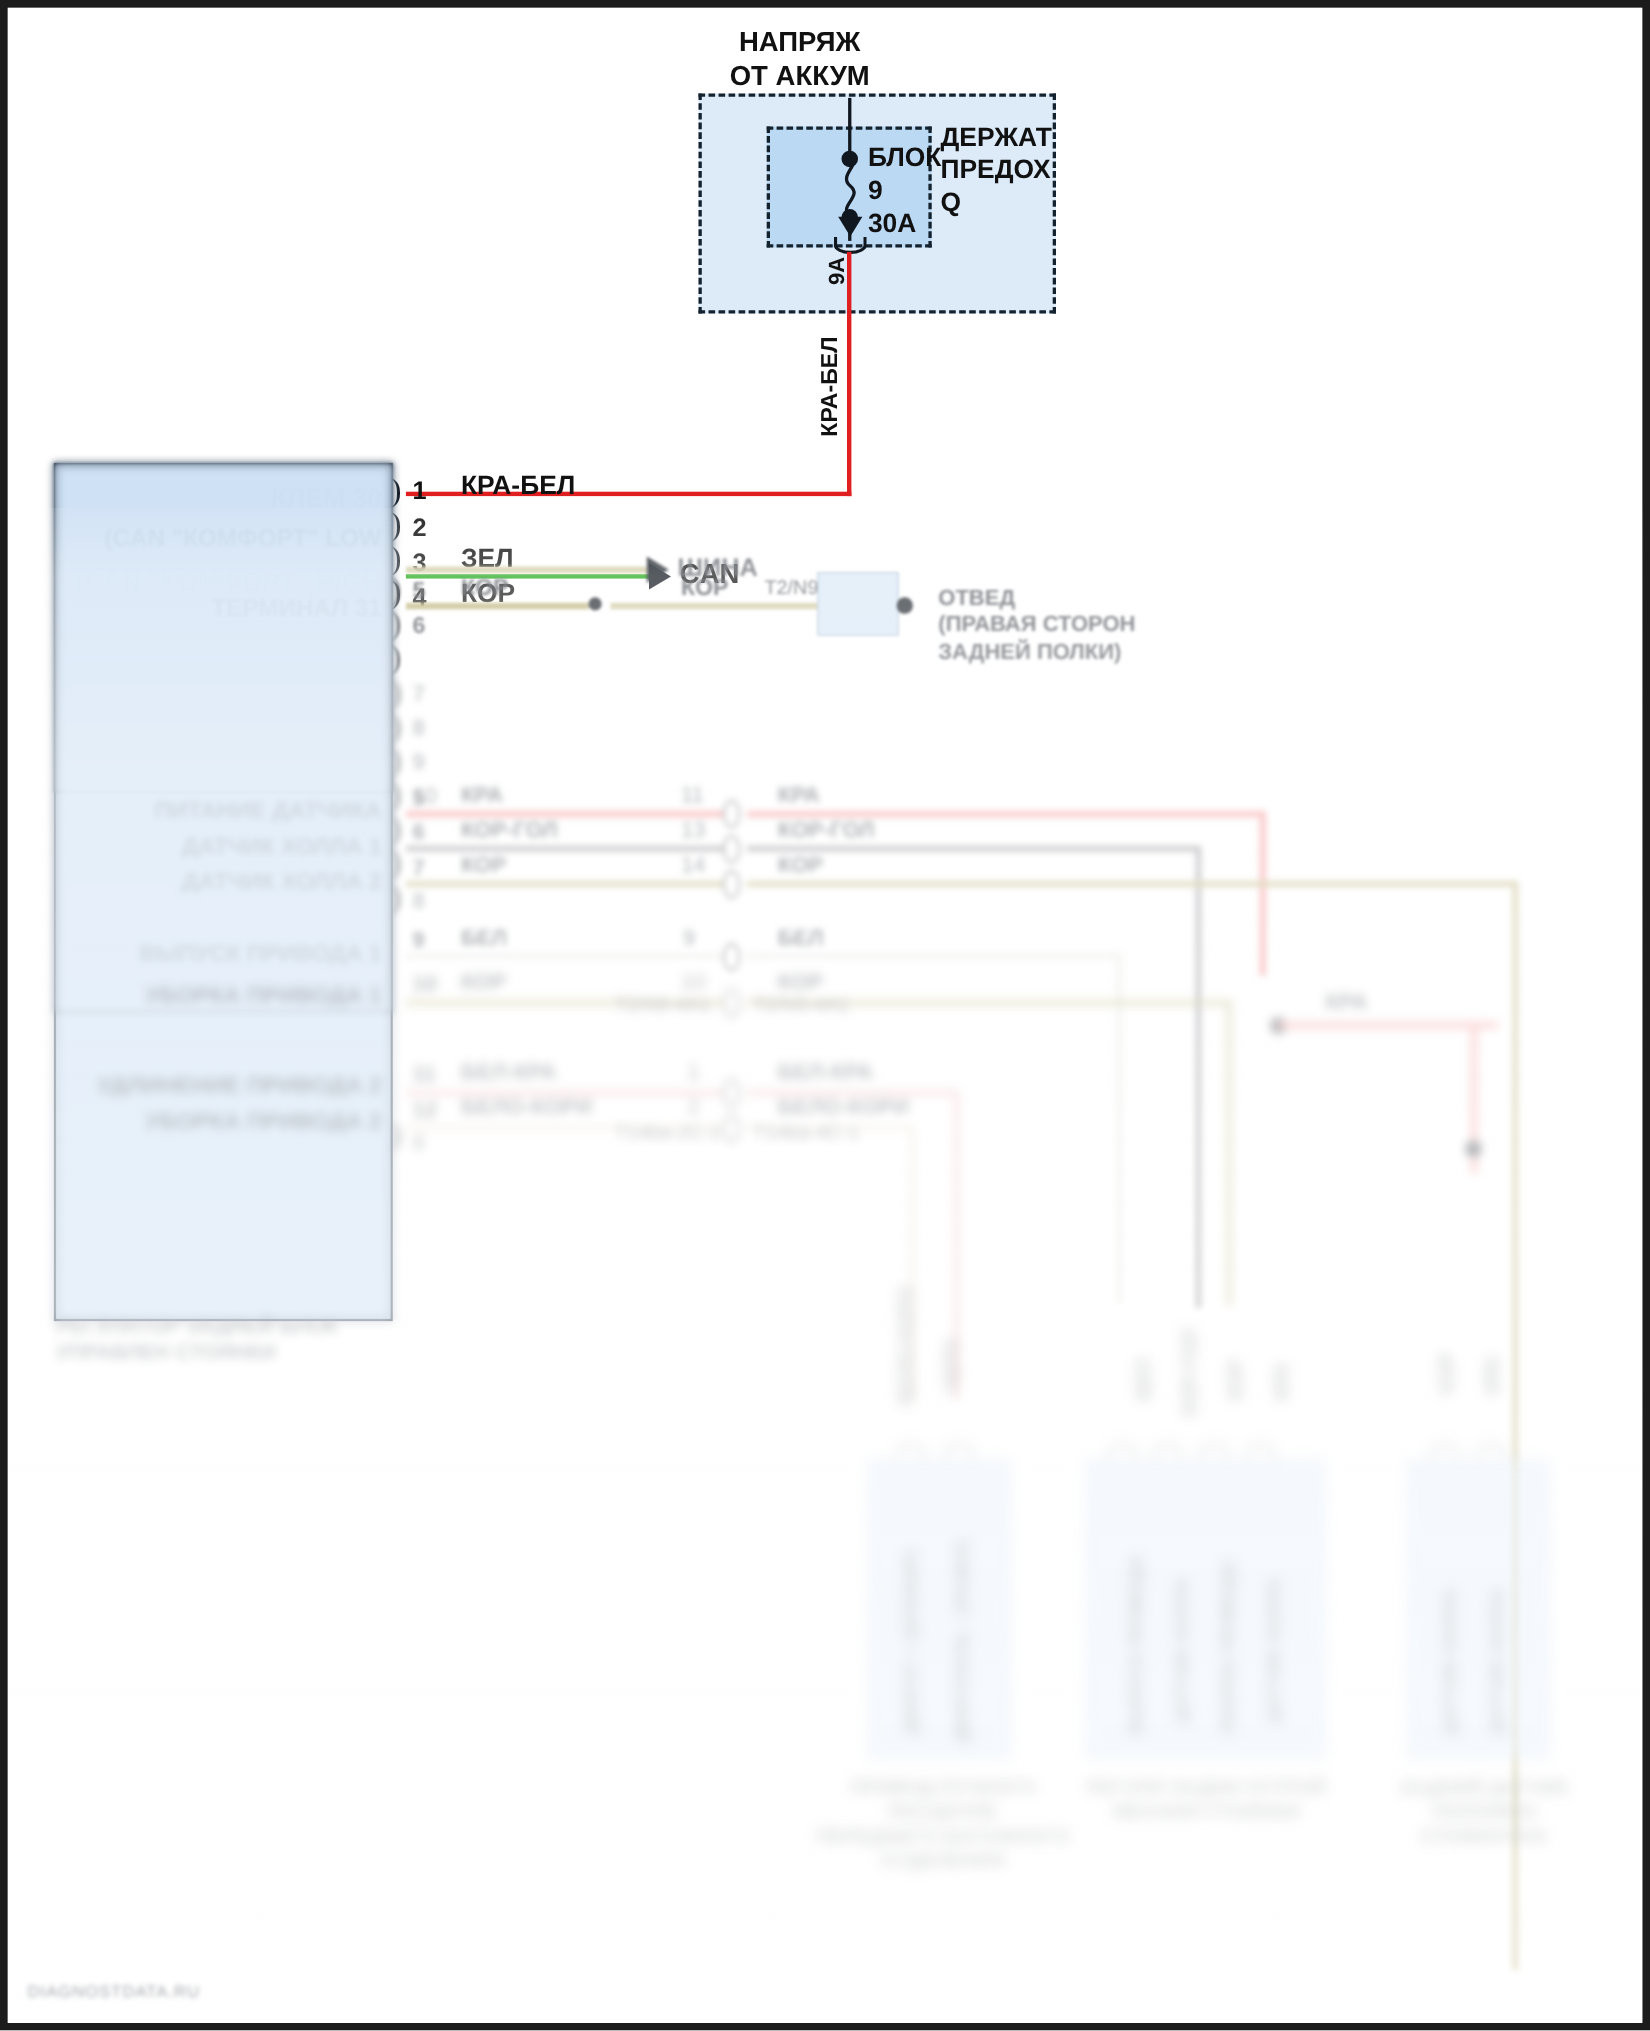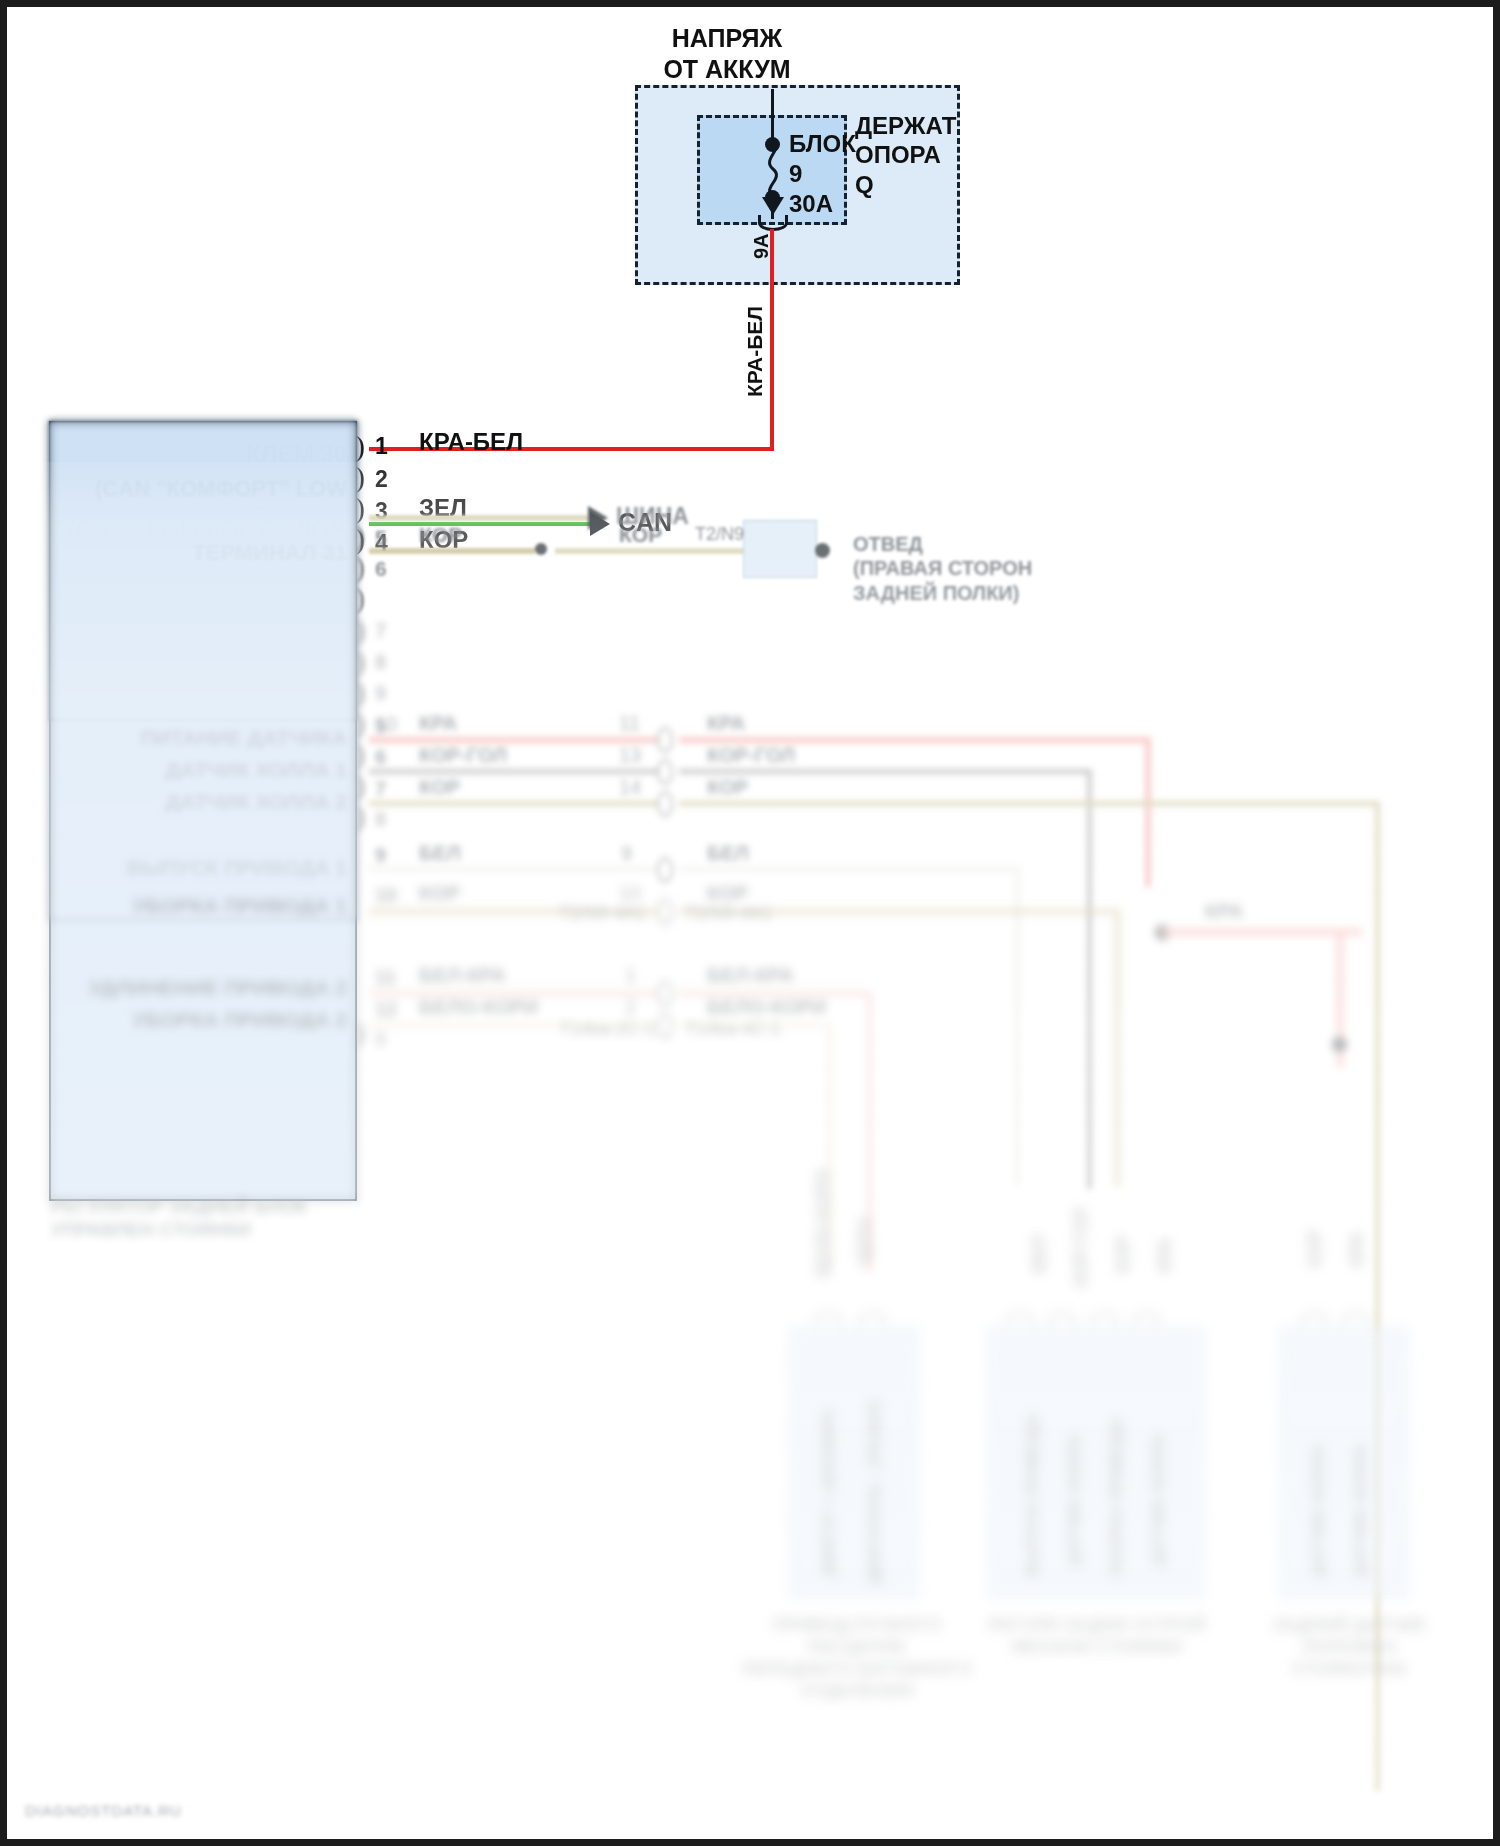--- a/index.html
+++ b/index.html
@@ -165,21 +165,21 @@
     <path d="M18 2 C 30 12, 6 22, 18 32 C 30 42, 6 50, 18 60" stroke="#10171f" stroke-width="3" fill="none"></path>
   </svg>
   <div class="dot" style="left:758px; top:130px;"></div>
   <div class="dot" style="left:758px; top:183px;"></div>
 
   <div class="lbl" style="left:782px; top:122px; font-size:24px; font-weight:bold;">БЛОК</div>
   <div class="lbl" style="left:782px; top:152px; font-size:24px; font-weight:bold;">9</div>
   <div class="lbl" style="left:782px; top:182px; font-size:24px; font-weight:bold;">30A</div>
 
   <div class="lbl" style="left:848px; top:104px; font-size:24px; font-weight:bold;">ДЕРЖАТ
-ОПОРА
+ПРЕДОХ
 Q</div>
 
 
   <div class="wire w-v" style="left:764px; top:190px; height:22px; width:3px; background:#10171f;"></div>
   <div class="arrow-d" style="left:755px; top:190px;"></div>
   <div class="cup" style="left:751px; top:208px;"></div>
 
   <div class="lbl vert" style="left:742px; top:252px; font-size:20px; font-weight:bold;">9A</div>
 
   <div class="wire w-v c-red" style="left:763px; top:222px; height:222px;"></div>

